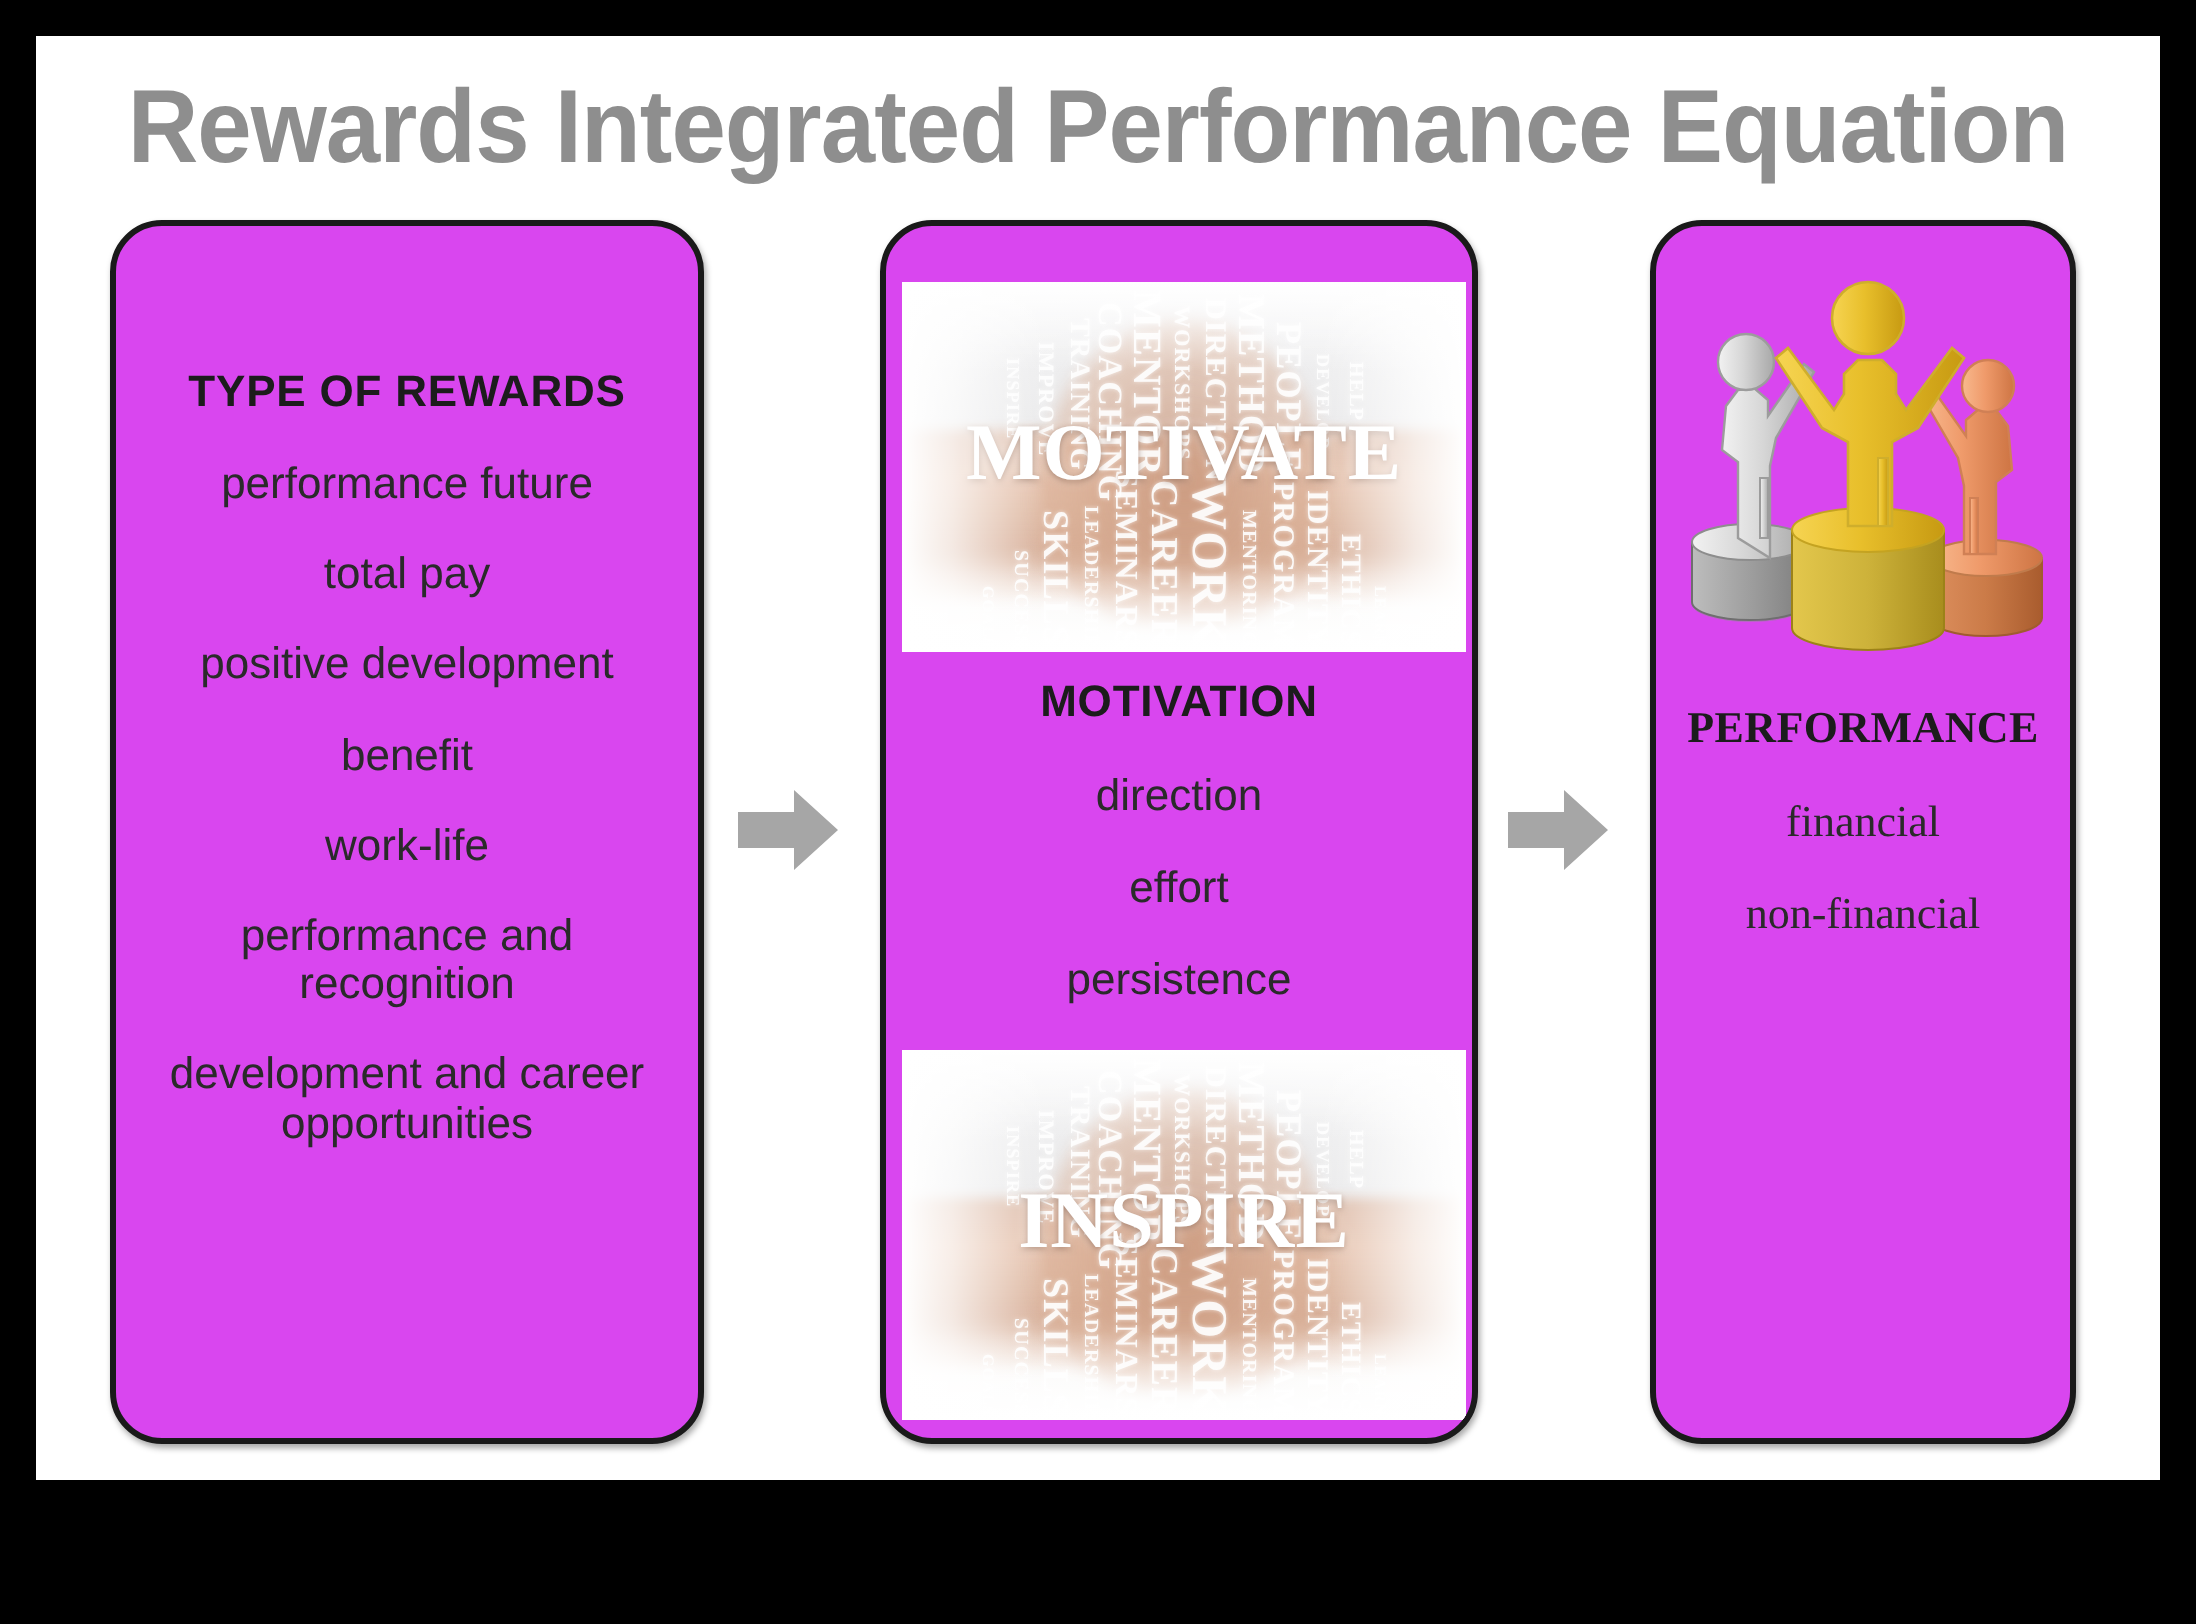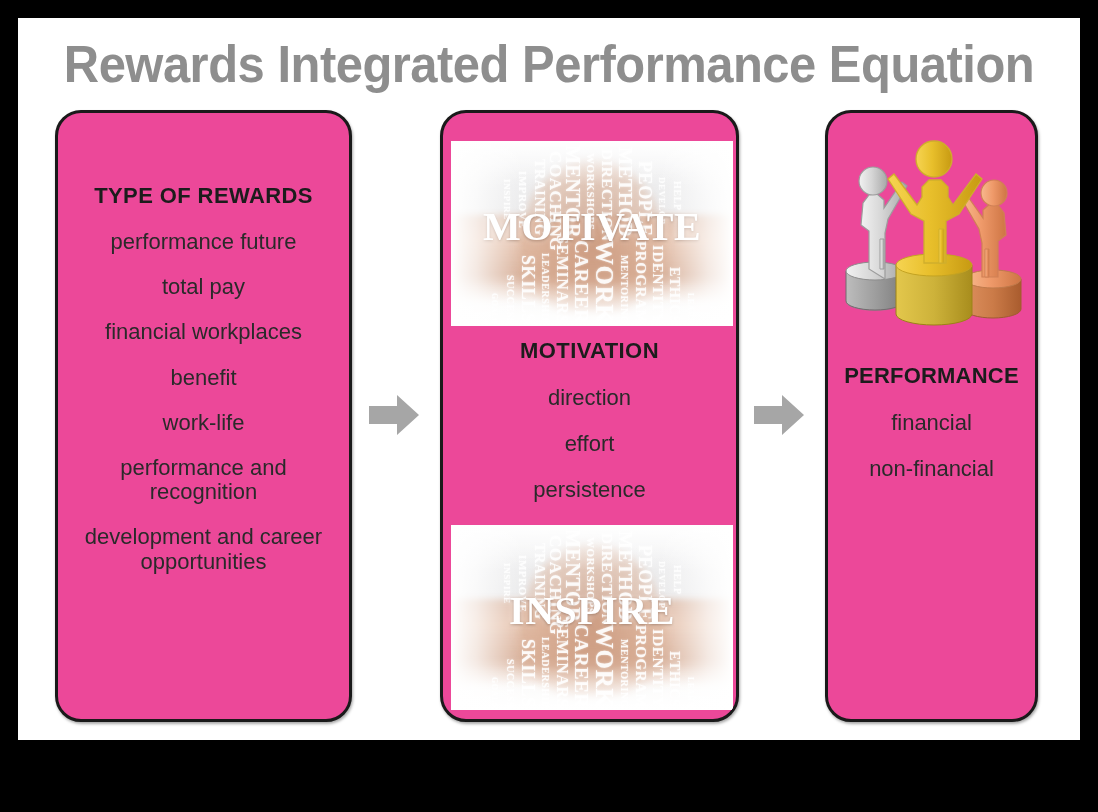--- a/index.html
+++ b/index.html
@@ -42,21 +42,21 @@
     letter-spacing: -0.5px;
     font-family: "Liberation Sans Narrow", "Liberation Sans", sans-serif;
     transform: scaleX(0.94);
     white-space: nowrap;
   }
 
   
   .panel {
     position: absolute;
     box-sizing: border-box;
-    background: #ec4899;
+    background: #d946ef;
     border: 3.5px solid #1a1a1a;
     border-radius: 26px;
     box-shadow: 1px 2px 3px rgba(0,0,0,0.35);
     overflow: hidden;
   }
   #panel-rewards  { left: 37px;  top: 92px;  width: 297px; height: 612px; }
   #panel-motivation { left: 422px; top: 92px;  width: 299px; height: 612px; }
   #panel-performance { left: 807px; top: 92px;  width: 213px; height: 612px; }
 
   .panel-heading {
@@ -88,22 +88,23 @@
     left: 0;
     top: 225px;
     width: 100%;
   }
   #motivation-body .panel-line { margin-top: 22px; }
 
   
   #performance-body {
     position: absolute;
     left: 0;
-    top: 250px;
+    top: 238px;
     width: 100%;
+    font-family: Liberation Serif, serif;
   }
   #performance-body .panel-heading { letter-spacing: 0.2px; }
   #performance-body .panel-line { margin-top: 22px; }
 
   
   .wordcloud {
     position: absolute;
     left: 8px;
     width: 282px;
     height: 185px;
@@ -219,21 +220,21 @@
 <div id="frame">
   <div id="canvas">
 
     <div id="title">Rewards Integrated Performance Equation</div>
 
     <div class="panel" id="panel-rewards">
       <div id="rewards-body">
         <div class="panel-heading">TYPE OF REWARDS</div>
         <div class="panel-line">performance future</div>
         <div class="panel-line">total pay</div>
-        <div class="panel-line">financial workplaces</div>
+        <div class="panel-line">positive development</div>
         <div class="panel-line">benefit</div>
         <div class="panel-line">work-life</div>
         <div class="panel-line">performance and recognition</div>
         <div class="panel-line">development and career opportunities</div>
       </div>
     </div>
 
     <svg class="flow-arrow" id="arrow-1" viewBox="0 0 54 46">
       <path d="M2 14 H30 V3 L52 23 L30 43 V32 H2 Z" fill="#a6a6a6"></path>
     </svg>

